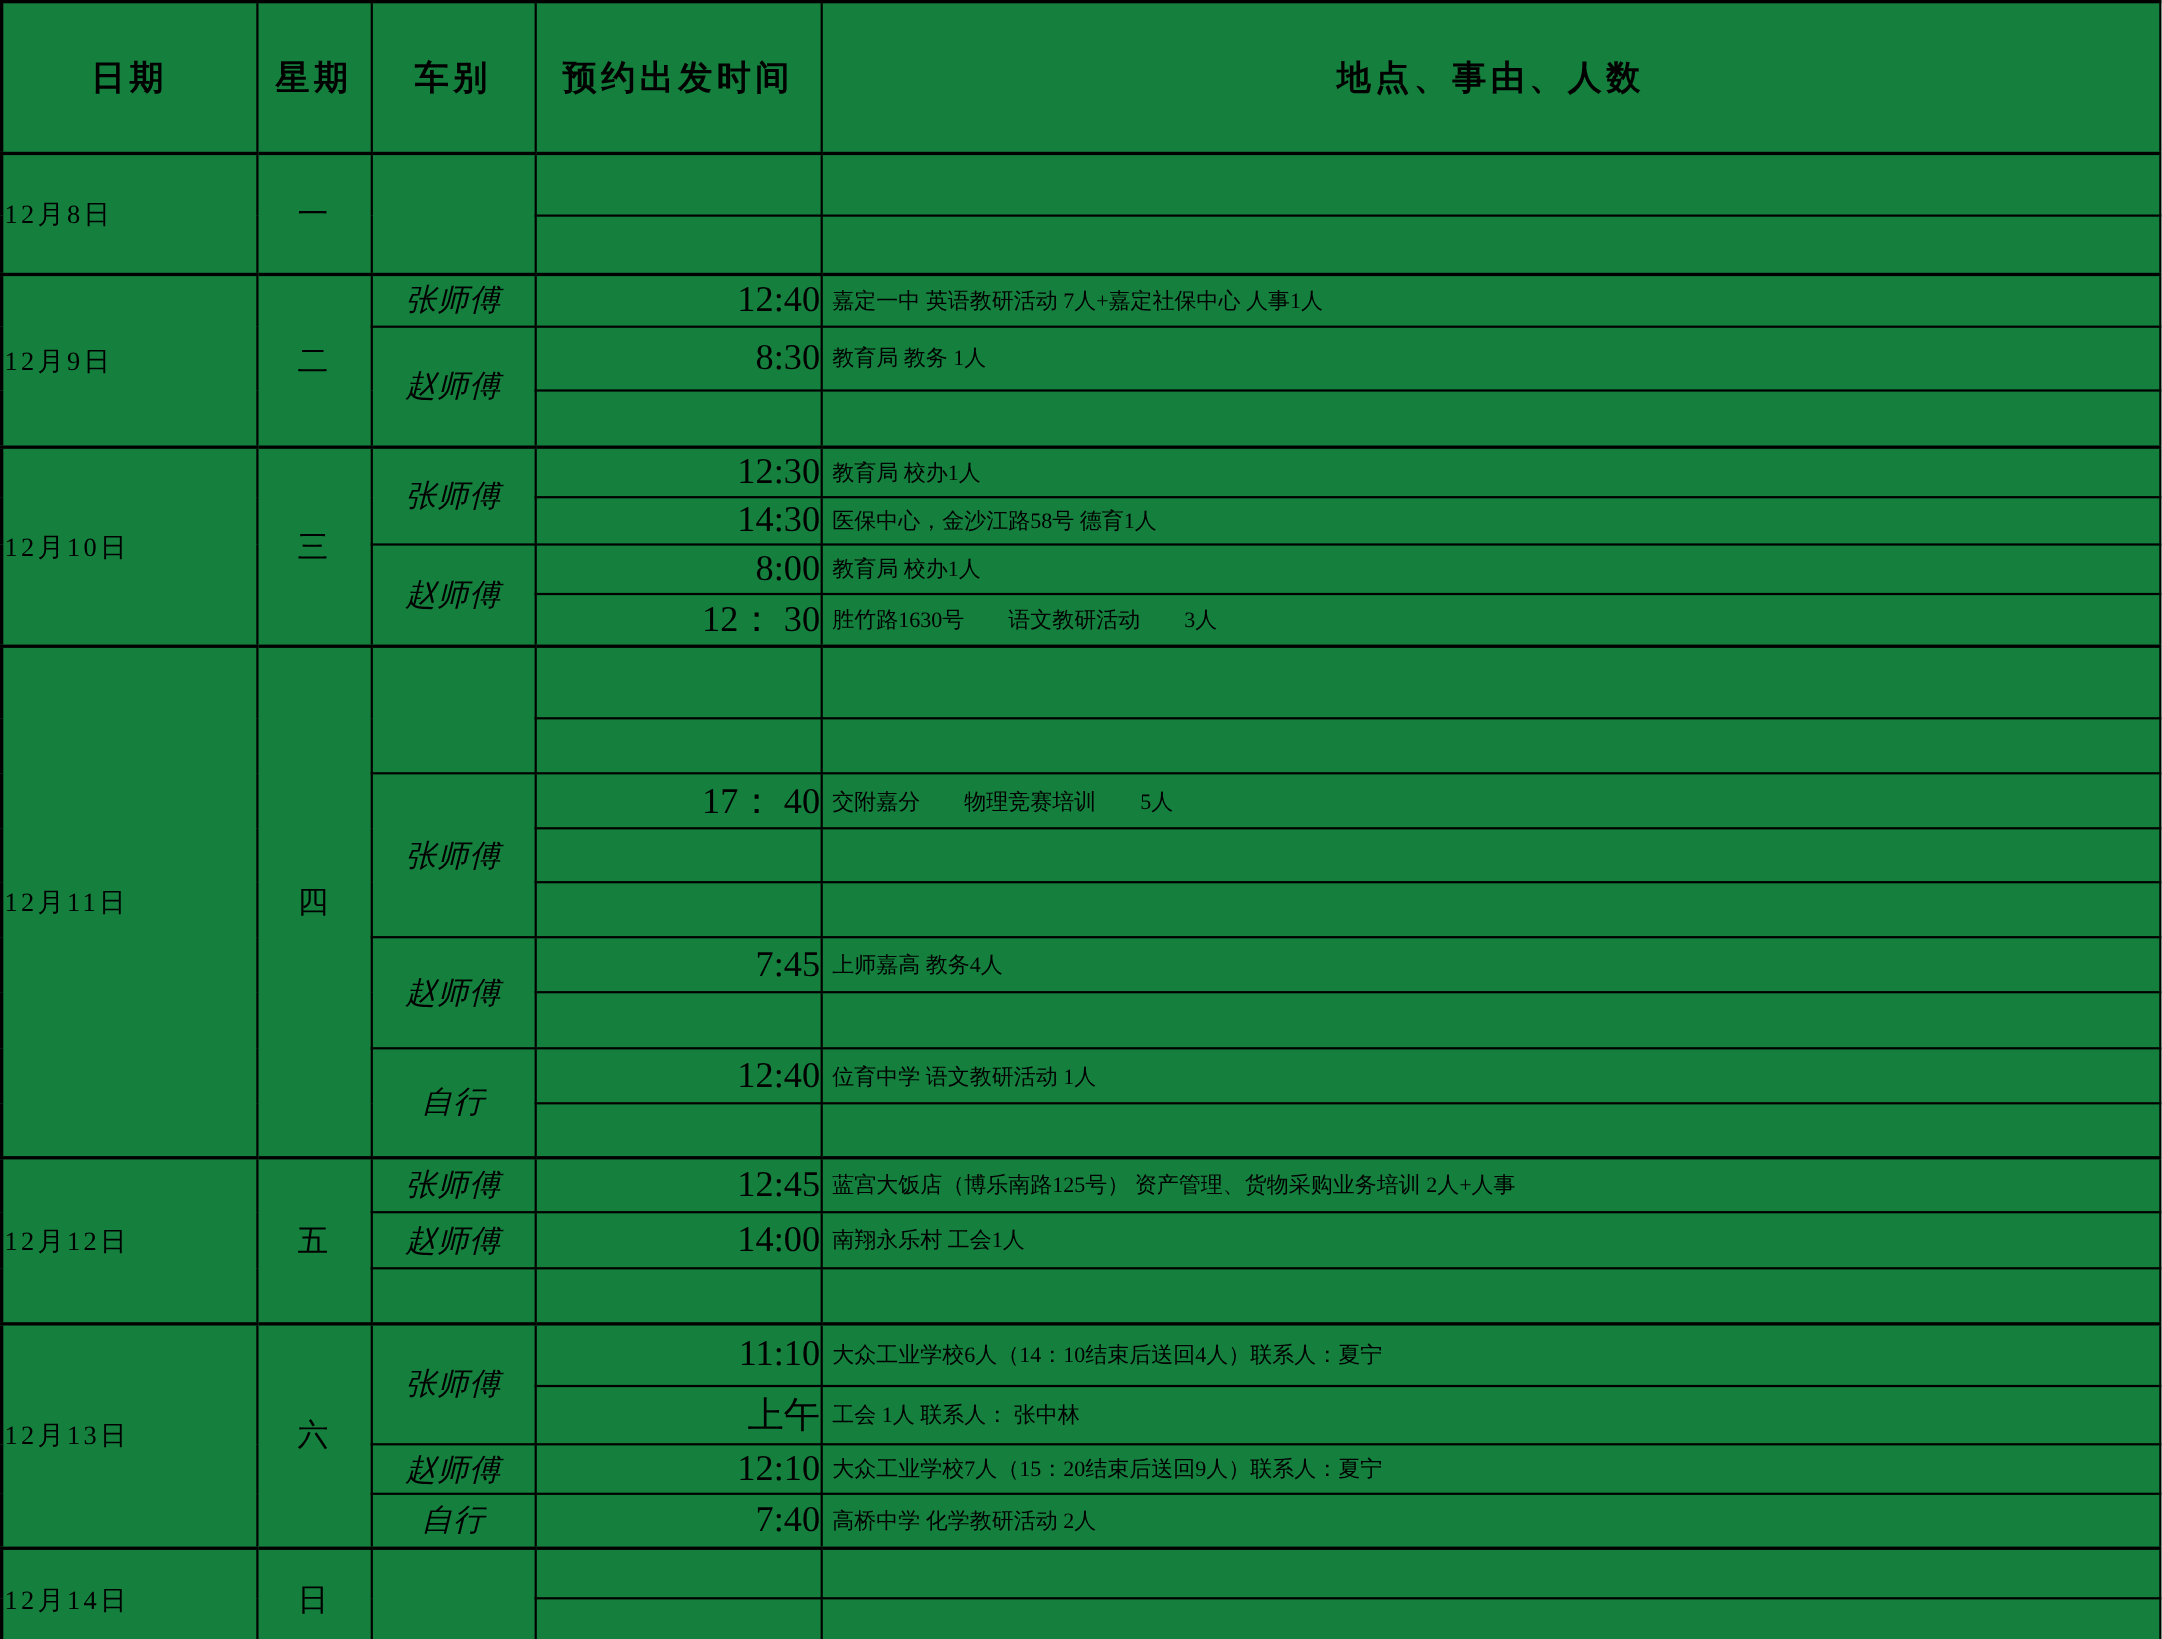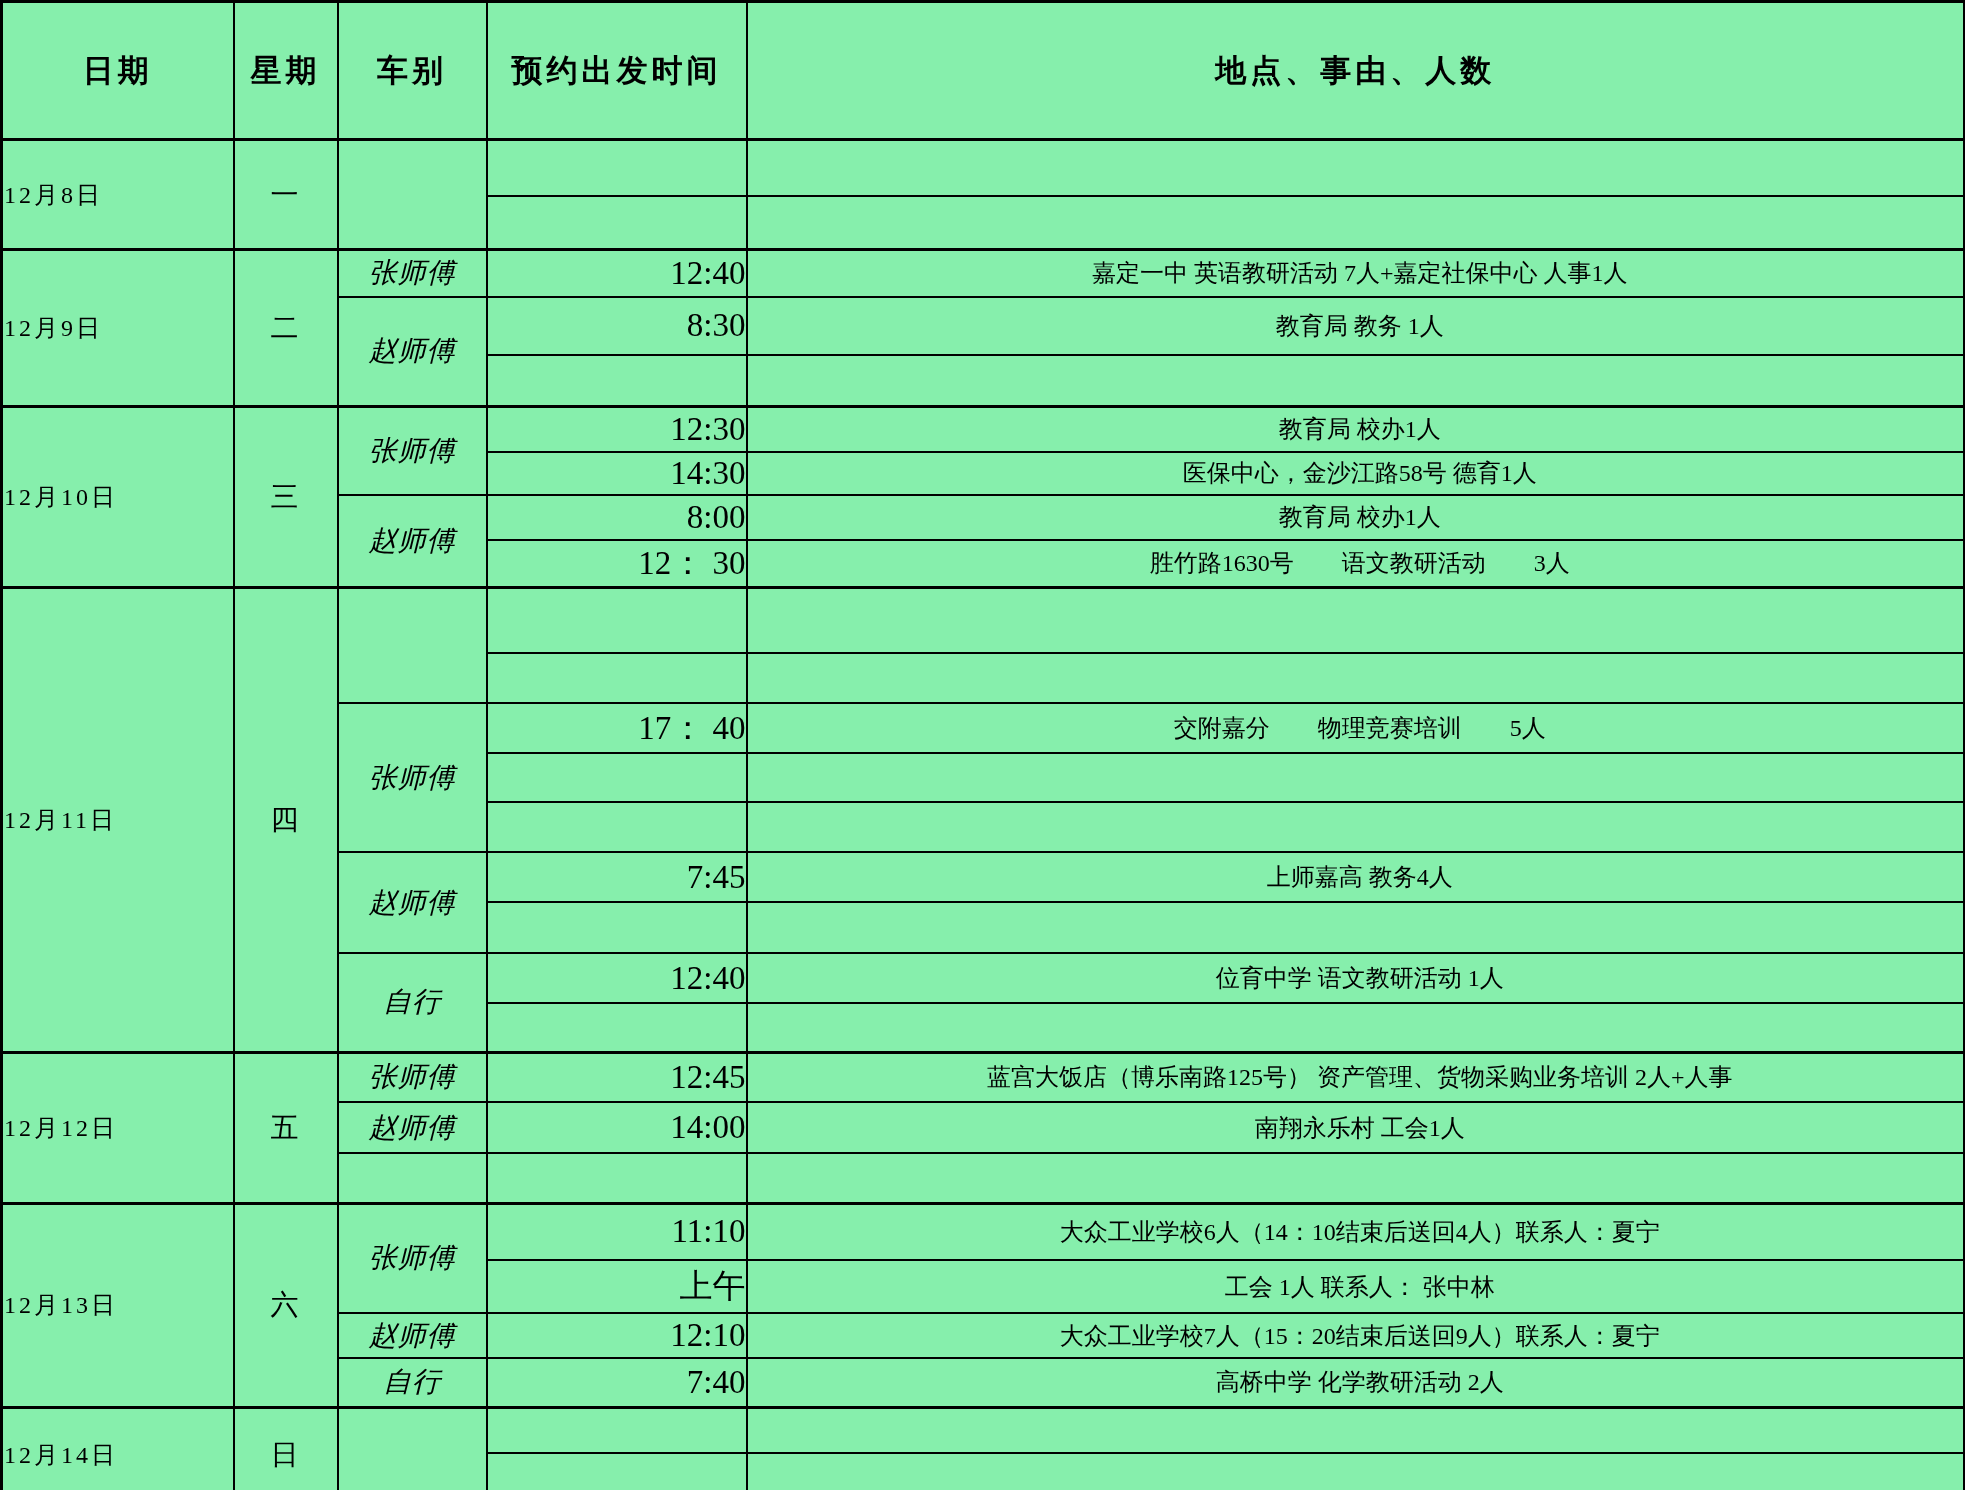--- a/index.html
+++ b/index.html
@@ -1,17 +1,17 @@
 <!DOCTYPE html>
 <html lang="zh"><head>
 <meta charset="utf-8">
 <style>
   html,body { margin:0; padding:0; background:#fff; }
   .sheet {
-    width:1965px; height:1490px; background:#86efac; overflow:hidden;
+    width:1965px; height:1490px; background:#15803d; overflow:hidden;
     font-family:"Liberation Serif","DejaVu Serif",serif; color:#000;
   }
   table.schedule {
     border-collapse:collapse; table-layout:fixed;
     width:1963px; height:1488px; margin:0;
     border:3px solid #000;
   }
   .schedule th, .schedule td {
     border:2px solid #000;
     vertical-align:middle;
@@ -19,21 +19,21 @@
     white-space:nowrap;
   }
   .schedule tr.sec > td { border-top:3px solid #000; }
   .schedule th {
     font-size:31px; font-weight:bold; text-align:center; letter-spacing:4px;
   }
   td.c-date { text-align:left; font-size:24px; letter-spacing:3px; }
   td.c-wk   { text-align:center; font-size:28px; letter-spacing:2px; }
   td.c-veh  { text-align:center; font-size:28px; letter-spacing:1px;font-style:italic; }
   td.c-time { text-align:right; font-size:33px; padding:0 0 0 6px; }
-  td.c-loc  { text-align:center; font-size:24px; padding:0 0 0 9px;margin-left:48px; }
+  td.c-loc  { text-align:left; font-size:20px; padding:0 0 0 9px;margin-left:48px; }
 </style>
 </head>
 <body>
 
 <div class="sheet">
 <table class="schedule">
   <colgroup>
     <col style="width:232px">
         <col style="width:104px">
         <col style="width:149px">

